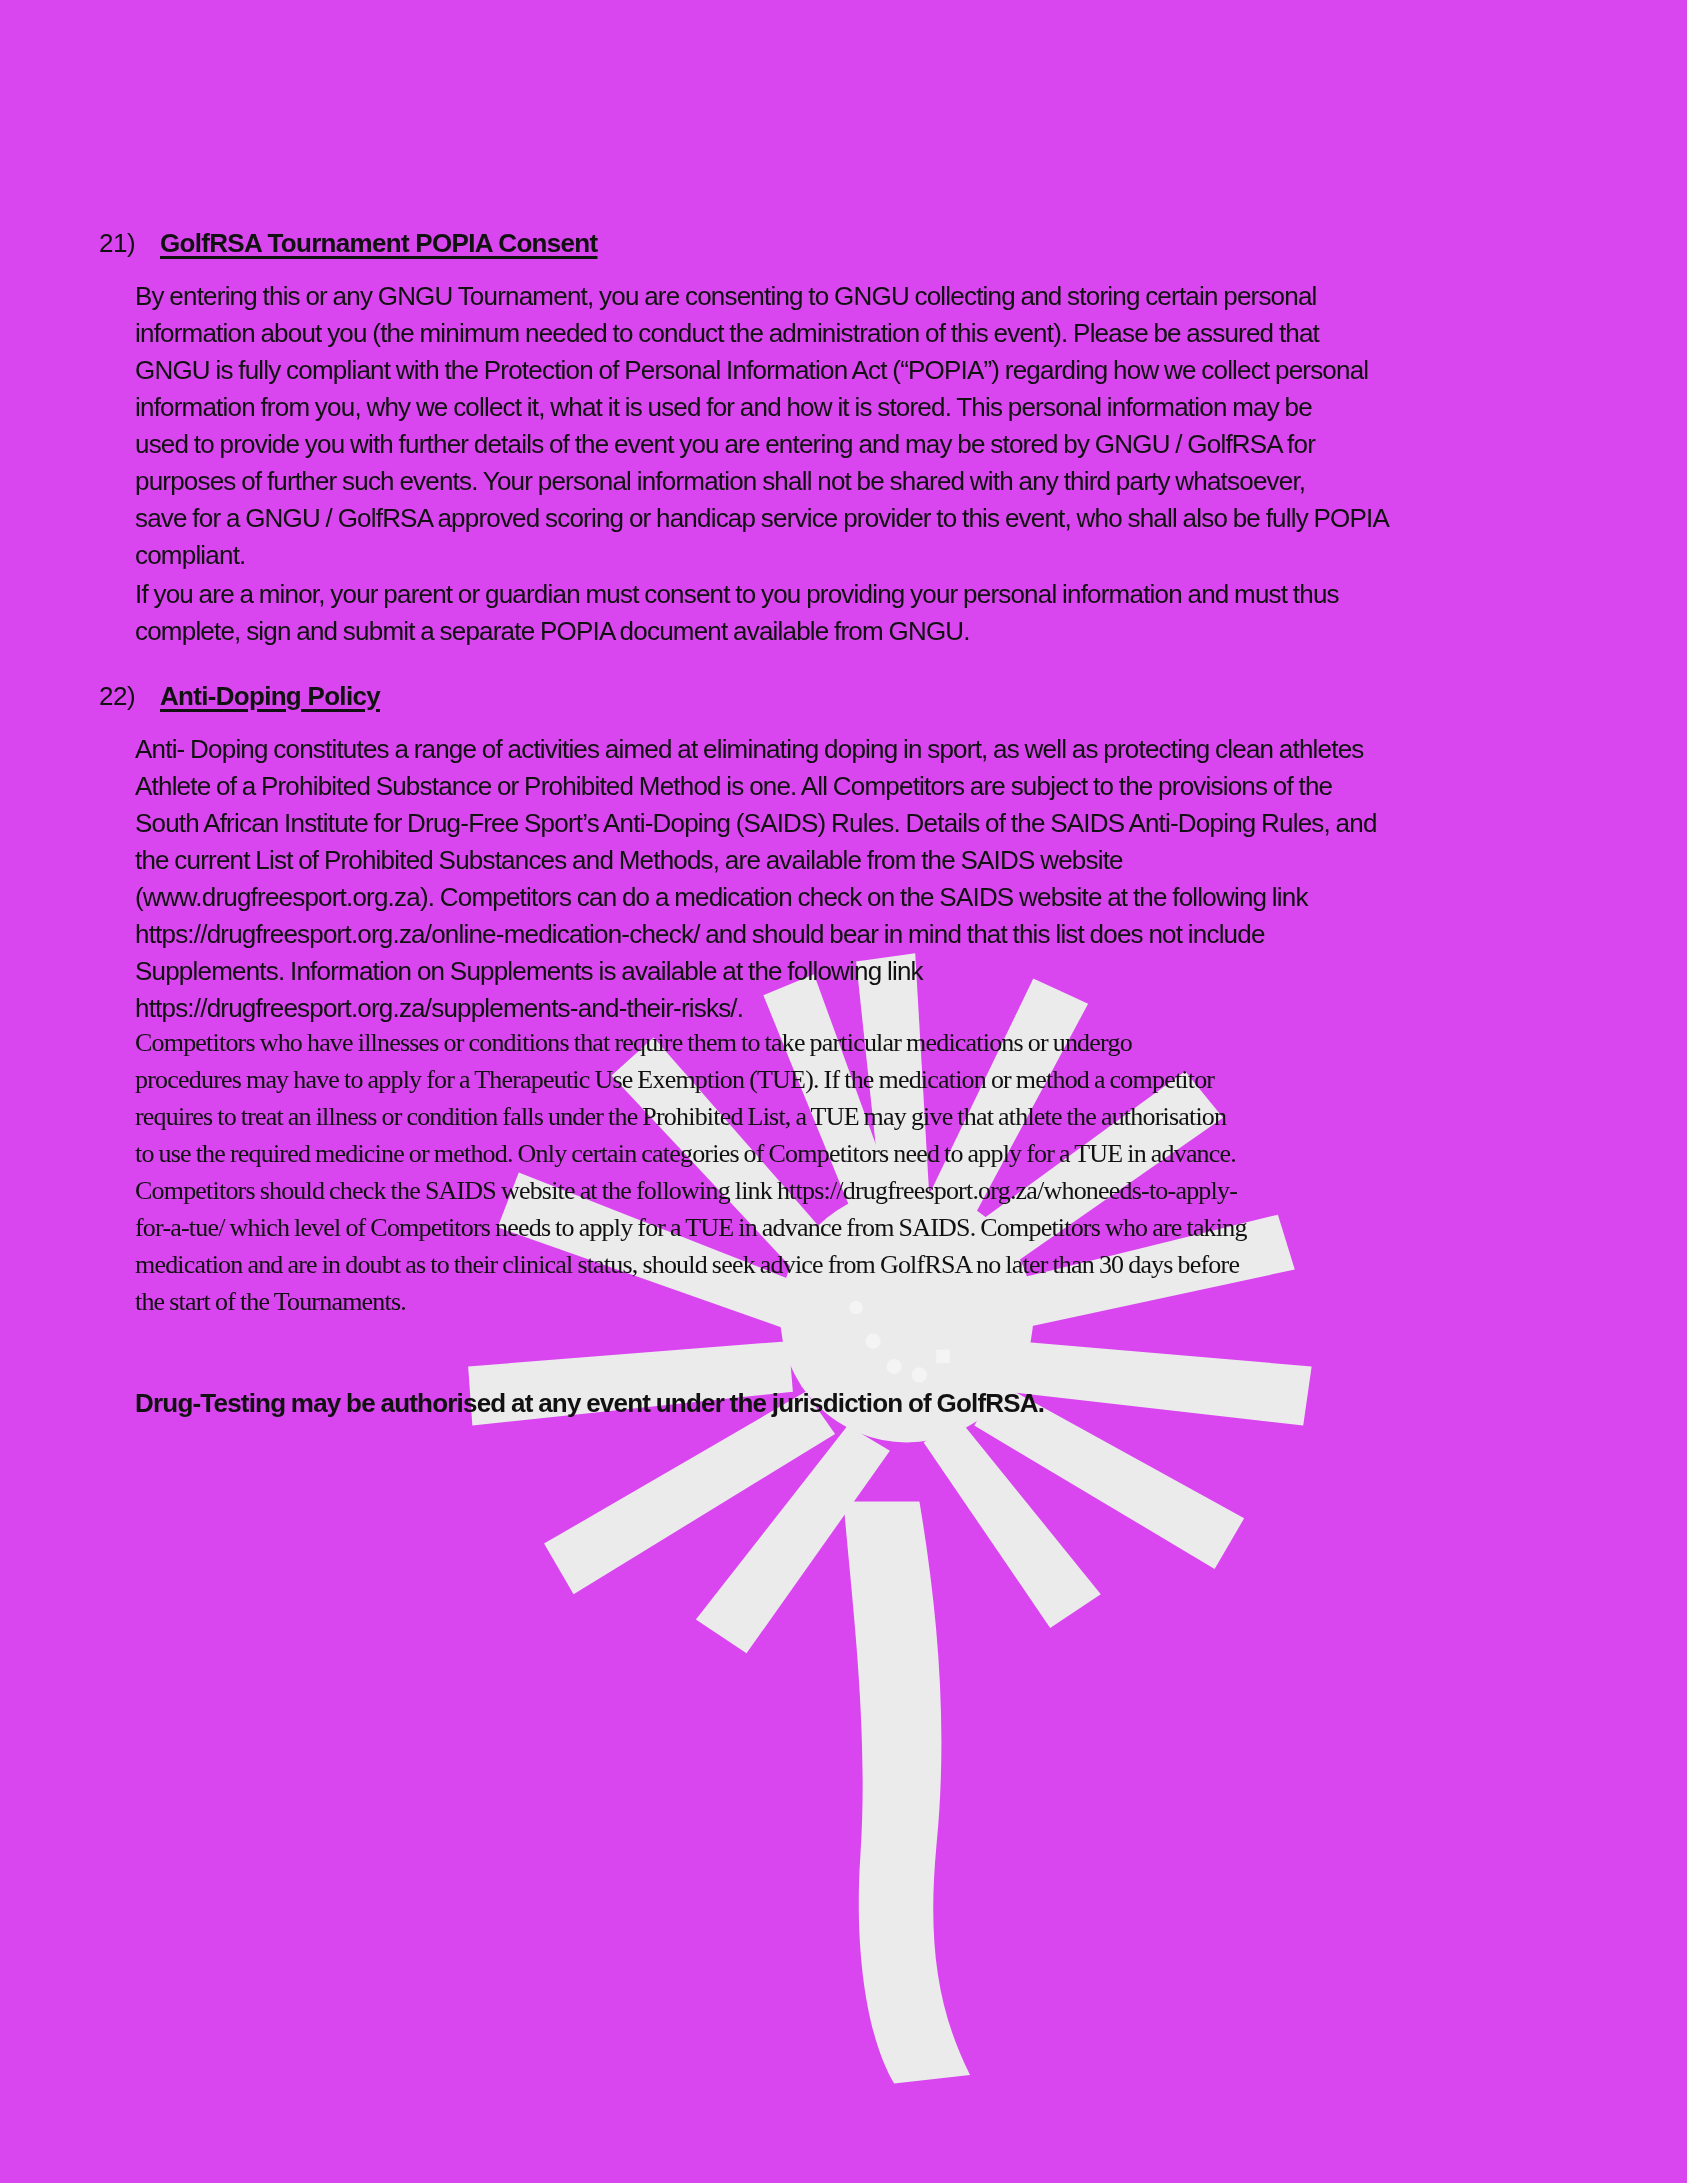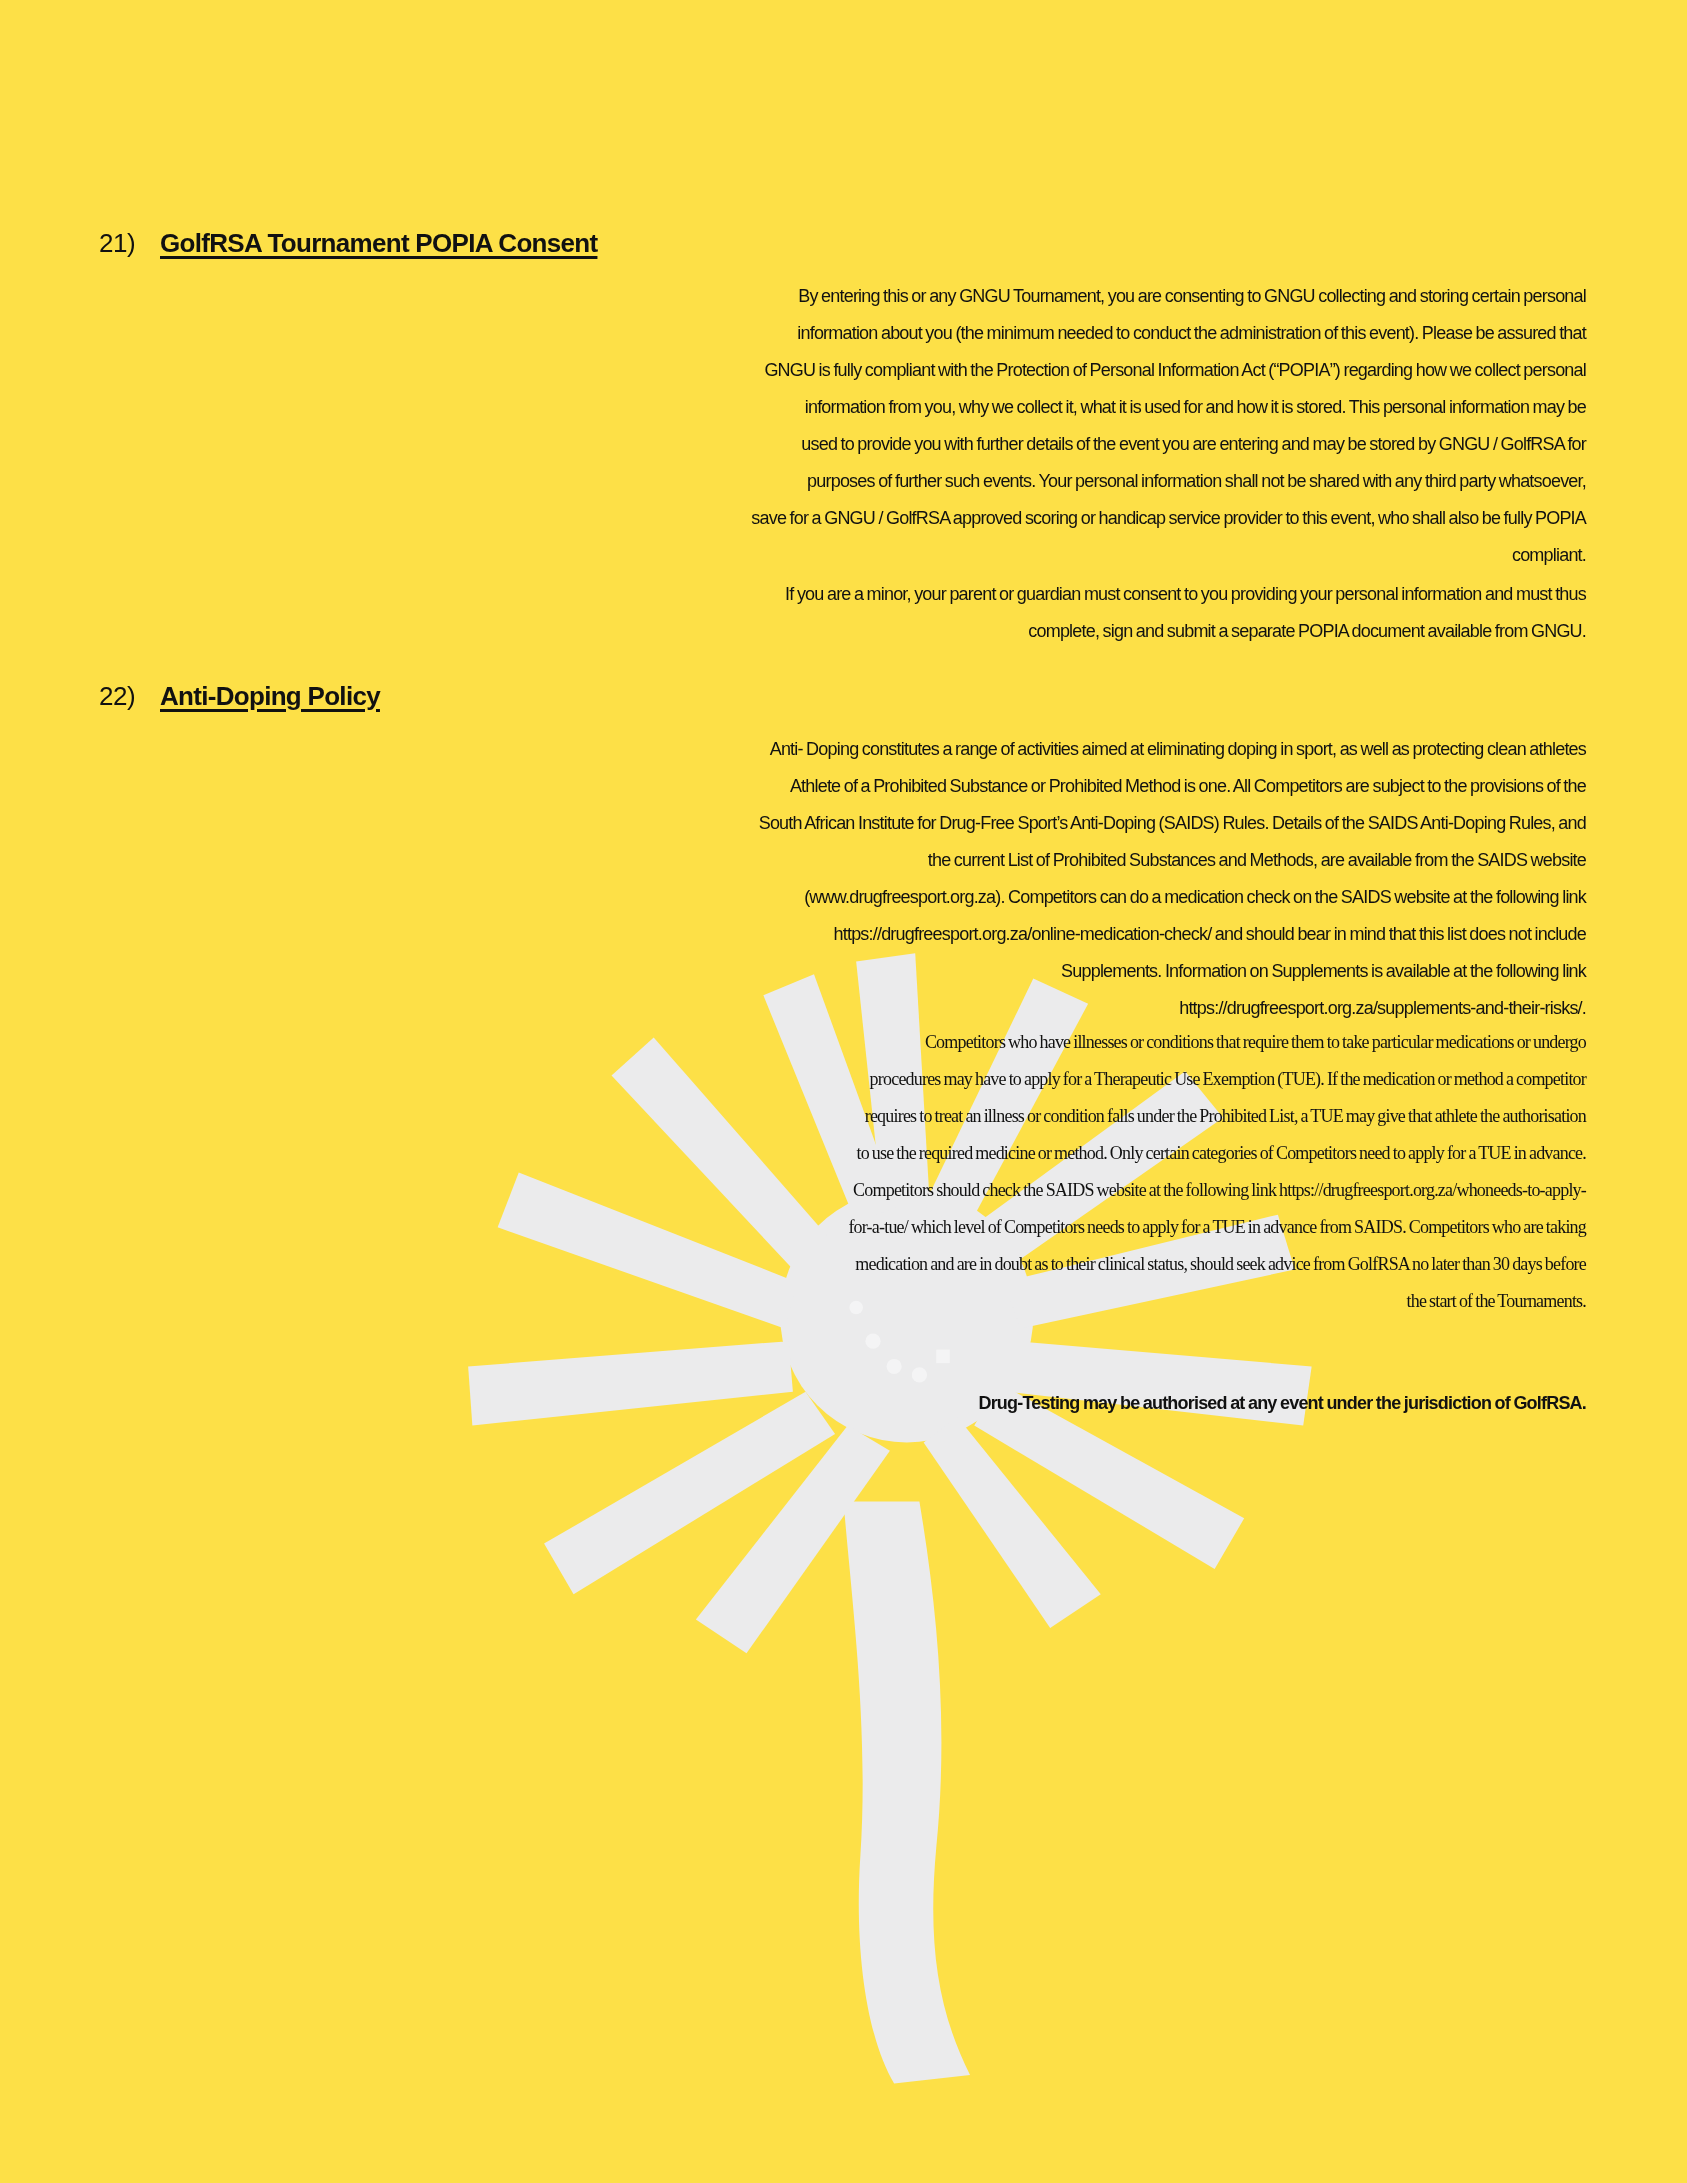--- a/index.html
+++ b/index.html
@@ -1,19 +1,19 @@
 <!DOCTYPE html>
 <html style="font-size:13.5px"><head>
 <meta charset="utf-8">
 <style>
   html, body { margin: 0; padding: 0; background: #ffffff; }
   body { width: 1687px; height: 2183px; position: relative; overflow: hidden; }
   .page {
     position: absolute; left: 0; top: 0; width: 1687px; height: 2183px;
-    background: #fde047;
+    background: #d946ef;
     font-family: "Liberation Sans", sans-serif;
     color: #111111;
   }
   .watermark {
     position: absolute; left: 0; top: 0; width: 1687px; height: 2183px;
     z-index: 0; pointer-events: none;
   }
   .content {
     position: absolute; left: 0; top: 0; width: 1687px; z-index: 1;
   }
@@ -22,23 +22,22 @@
     font-size: 26px; line-height: 34px; white-space: nowrap;
   }
   .section-heading .num { display: inline-block; width: 61px; letter-spacing: -0.4px; }
   .section-heading .title {
     font-weight: bold; text-decoration: underline; text-decoration-thickness: 2.5px;
     text-underline-offset: 4.2px; letter-spacing: -0.7px;
   }
   .para { position: absolute; left: 135px; width: 1451px; }
   .line {
     display: block; height: 37px; line-height: 37px;
-    font-size: 18px; white-space: nowrap; letter-spacing: -0.8px;
+    font-size: 26px; white-space: nowrap; letter-spacing: -0.8px;
     word-spacing: -0.8px;
-    text-align: right;
   }
 </style>
 </head>
 <body>
 
 <div class="page">
 
   <svg class="watermark" viewBox="0 0 2000 2588" xmlns="http://www.w3.org/2000/svg">
     <g fill="#ebebec" stroke="none">
 

